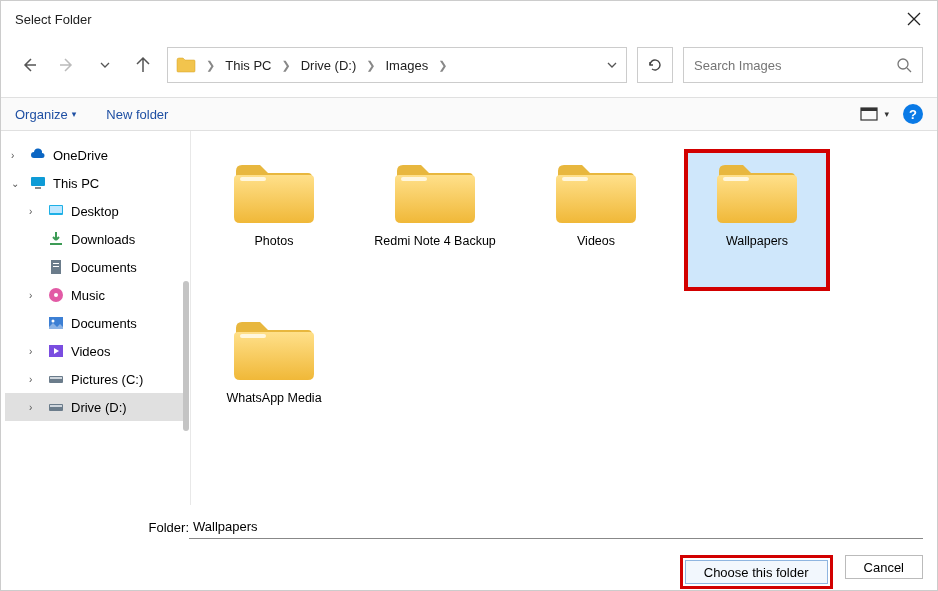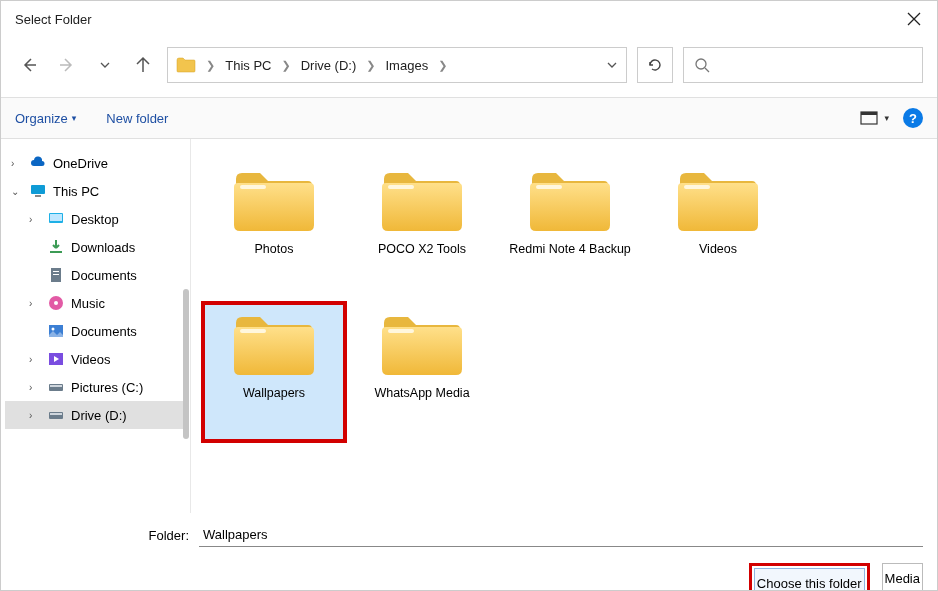--- a/index.html
+++ b/index.html
@@ -18,50 +18,50 @@
 .bc-folder-icon { width: 20px; height: 16px; }
 .bc-sep { color: #888; font-size: 11px; margin: 0 2px; }
 .bc-item { font-size: 13px; color: #222; }
 .bc-drop { margin-left: auto; color: #666; }
 .refresh-btn { width: 36px; height: 36px; border: 1px solid #ccc; display: flex; align-items: center; justify-content: center; }
 .search { width: 240px; border: 1px solid #ccc; height: 36px; display: flex; align-items: center; padding: 0 10px; gap: 8px; }
 .search input { border: none; outline: none; flex: 1; font-size: 13px; color: #555; background: transparent; }
 .search-icon { color: #888; }
 
 
-.toolbar { display: flex; align-items: center; height: 42px; padding: 0 14px; gap: 30px; border-top: 1px solid #e0e0e0; border-bottom: 1px solid #e0e0e0; background: #fafafa; }
+.toolbar { display: flex; align-items: center; height: 34px; padding: 0 14px; gap: 30px; border-top: 1px solid #e0e0e0; border-bottom: 1px solid #e0e0e0; background: #fafafa; }
 .toolbar-left { display: flex; gap: 30px; align-items: center; }
 .toolbar a { font-size: 13px; color: #1e4fa3; text-decoration: none; display: inline-flex; align-items: center; gap: 4px; }
 .toolbar-right { margin-left: auto; display: flex; align-items: center; gap: 14px; }
 .help-icon { width: 20px; height: 20px; border-radius: 50%; background: #0a7ae6; color: #fff; display: flex; align-items: center; justify-content: center; font-size: 13px; font-weight: bold; }
 
 
 .main { display: flex; height: 374px; }
 .sidebar { width: 190px; border-right: 1px solid #e8e8e8; padding: 10px 4px; overflow-y: auto; position: relative; }
 .tree-item { display: flex; align-items: center; gap: 6px; padding: 5px 6px; font-size: 13px; cursor: pointer; }
 .tree-item.level1 { padding-left: 6px; }
 .tree-item.level2 { padding-left: 24px; }
 .tree-item.selected { background: #e0e0e0; }
 .chevron { width: 12px; display: inline-block; color: #555; font-size: 10px; }
 .tree-icon { width: 18px; height: 18px; display: flex; align-items: center; justify-content: center; }
 .scroll-thumb { position: absolute; right: 1px; top: 150px; width: 6px; height: 150px; background: #c4c4c4; border-radius: 3px; }
 
-.content { flex: 1; padding: 18px 10px; display: flex; flex-wrap: wrap; align-content: flex-start; gap: 2px; }
+.content { flex: 1; padding: 18px 10px; display: flex; flex-wrap: wrap; align-content: flex-start; gap: 15px; }
 .folder-item { width: 146px; height: 142px; display: flex; flex-direction: column; align-items: center; justify-content: flex-start; padding-top: 6px; cursor: pointer; }
 .folder-item.highlighted { border: 4px solid #d20000; padding-top: 2px; width: 146px; height: 142px; background: #cfe7fb; }
 .folder-icon-lg { width: 88px; height: 72px; margin-bottom: 6px; }
 .folder-label { font-size: 12.5px; text-align: center; line-height: 1.3; padding: 0 4px; }
 
 
 .footer { padding: 10px 14px 14px 14px; border-top: 0px solid #e5e5e5; }
-.folder-row { display: flex; align-items: center; gap: 10px; margin-bottom: 16px; }
+.folder-row { display: flex; align-items: center; gap: 0; margin-bottom: 16px; }
 .folder-row label { font-size: 13px; width: 174px; text-align: right; }
 .folder-input { flex: 1; border: none; border-bottom: 1px solid #888; padding: 4px 4px; font-size: 13px; outline: none; }
 .button-row { display: flex; justify-content: flex-end; gap: 12px; }
-.btn { height: 30px; padding: 0 2px; font-size: 13px; border: 1px solid #bbb; background: #fff; cursor: pointer; }
+.btn { height: 24px; padding: 0 18px; font-size: 13px; border: 1px solid #bbb; background: #fff; cursor: pointer; }
 .btn-primary-wrap { border: 3px solid #d20000; padding: 2px; }
 .btn-primary-wrap .btn { border: 1px solid #8fb5e0; background: #f2f7fd; }
 
 svg { display: block; }
 </style>
 </head>
 <body>
 
 <div class="titlebar">
   <span class="titlebar-title">Select Folder</span>
@@ -113,20 +113,21 @@
   </div>
 
   <span class="refresh-btn">
     <svg width="18" height="18" viewBox="0 0 18 18">
         <path d="M4 9 A5 5 0 1 1 6 13" stroke="#444" stroke-width="1.4" fill="none"></path>
         <path d="M4 6 V9 H7" stroke="#444" stroke-width="1.4" fill="none"></path>
       </svg>
   </span>
 
   <div class="search">
+    <input placeholder="Search Images" style="">
     <span class="search-icon">
       <svg width="16" height="16" viewBox="0 0 16 16">
           <circle cx="7" cy="7" r="5" stroke="#777" stroke-width="1.3" fill="none"></circle>
           <path d="M11 11 L15 15" stroke="#777" stroke-width="1.3"></path>
         </svg>
     </span>
   </div>
 </div>
 
 <div class="toolbar">
@@ -274,34 +275,20 @@
   <path d="M6 16 Q6 10 12 10 H30 L38 18 H78 Q82 18 82 22 V24 H6 Z" fill="#e8b73e"></path>
   <path d="M4 24 Q4 20 8 20 H80 Q84 20 84 24 V62 Q84 68 78 68 H10 Q4 68 4 62 Z" fill="url(#fg)"></path>
   <rect x="10" y="22" width="26" height="4" rx="2" fill="#fff7de"></rect>
   <defs>
             <linearGradient id="fg" x1="0" y1="0" x2="0" y2="1">
               <stop offset="0" stop-color="#ffe08a"></stop>
               <stop offset="1" stop-color="#f0b838"></stop>
             </linearGradient>
           </defs>
 </svg>
-        <div class="folder-label">POCO X2 Tools</div>
-      </div>
-      <div class="folder-item">
-        <svg class="folder-icon-lg" viewBox="0 0 88 72">
-  <path d="M6 16 Q6 10 12 10 H30 L38 18 H78 Q82 18 82 22 V24 H6 Z" fill="#e8b73e"></path>
-  <path d="M4 24 Q4 20 8 20 H80 Q84 20 84 24 V62 Q84 68 78 68 H10 Q4 68 4 62 Z" fill="url(#fg)"></path>
-  <rect x="10" y="22" width="26" height="4" rx="2" fill="#fff7de"></rect>
-  <defs>
-            <linearGradient id="fg" x1="0" y1="0" x2="0" y2="1">
-              <stop offset="0" stop-color="#ffe08a"></stop>
-              <stop offset="1" stop-color="#f0b838"></stop>
-            </linearGradient>
-          </defs>
-</svg>
         <div class="folder-label">Redmi Note 4 Backup</div>
       </div>
       <div class="folder-item">
         <svg class="folder-icon-lg" viewBox="0 0 88 72">
   <path d="M6 16 Q6 10 12 10 H30 L38 18 H78 Q82 18 82 22 V24 H6 Z" fill="#e8b73e"></path>
   <path d="M4 24 Q4 20 8 20 H80 Q84 20 84 24 V62 Q84 68 78 68 H10 Q4 68 4 62 Z" fill="url(#fg)"></path>
   <rect x="10" y="22" width="26" height="4" rx="2" fill="#fff7de"></rect>
   <defs>
             <linearGradient id="fg" x1="0" y1="0" x2="0" y2="1">
               <stop offset="0" stop-color="#ffe08a"></stop>
@@ -344,15 +331,15 @@
 
 <div class="footer">
   <div class="folder-row">
     <label>Folder:</label>
     <input class="folder-input" id="folder-input" value="Wallpapers" style="">
   </div>
   <div class="button-row">
     <span class="btn-primary-wrap">
       <button class="btn">Choose this folder</button>
     </span>
-    <button class="btn">Media</button>
+    <button class="btn">Cancel</button>
   </div>
 </div>
 
 </body></html>

